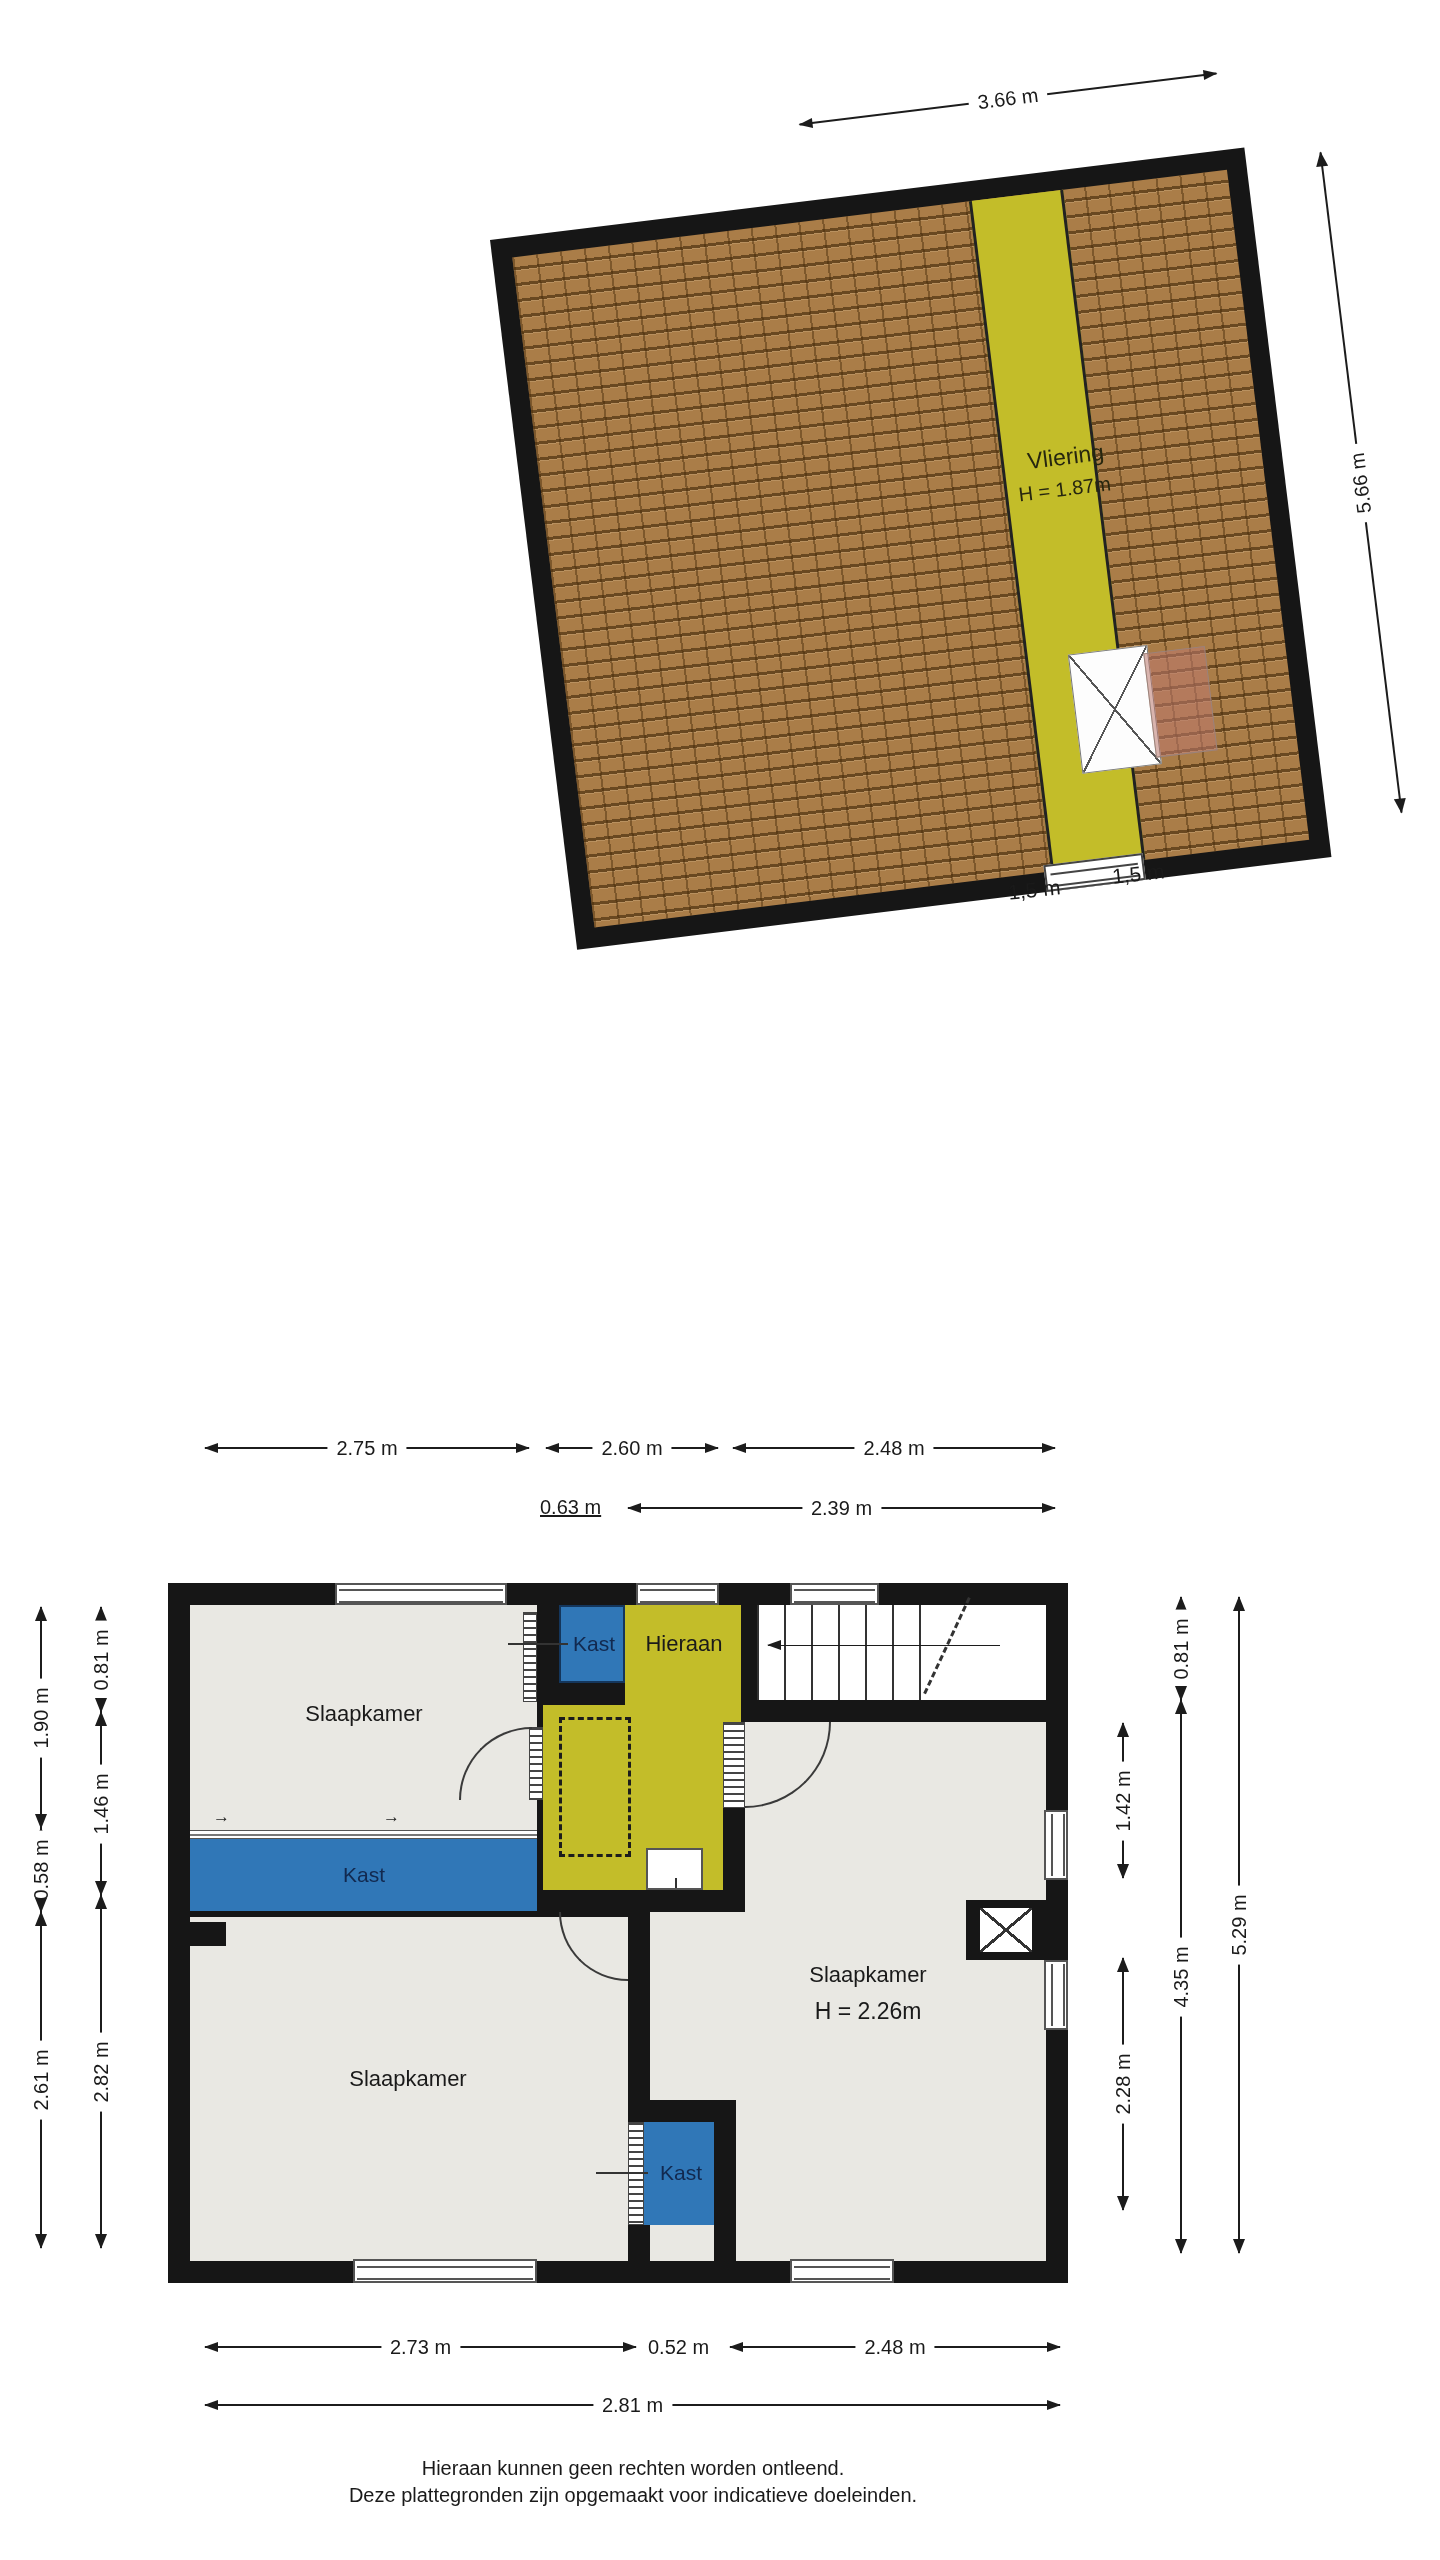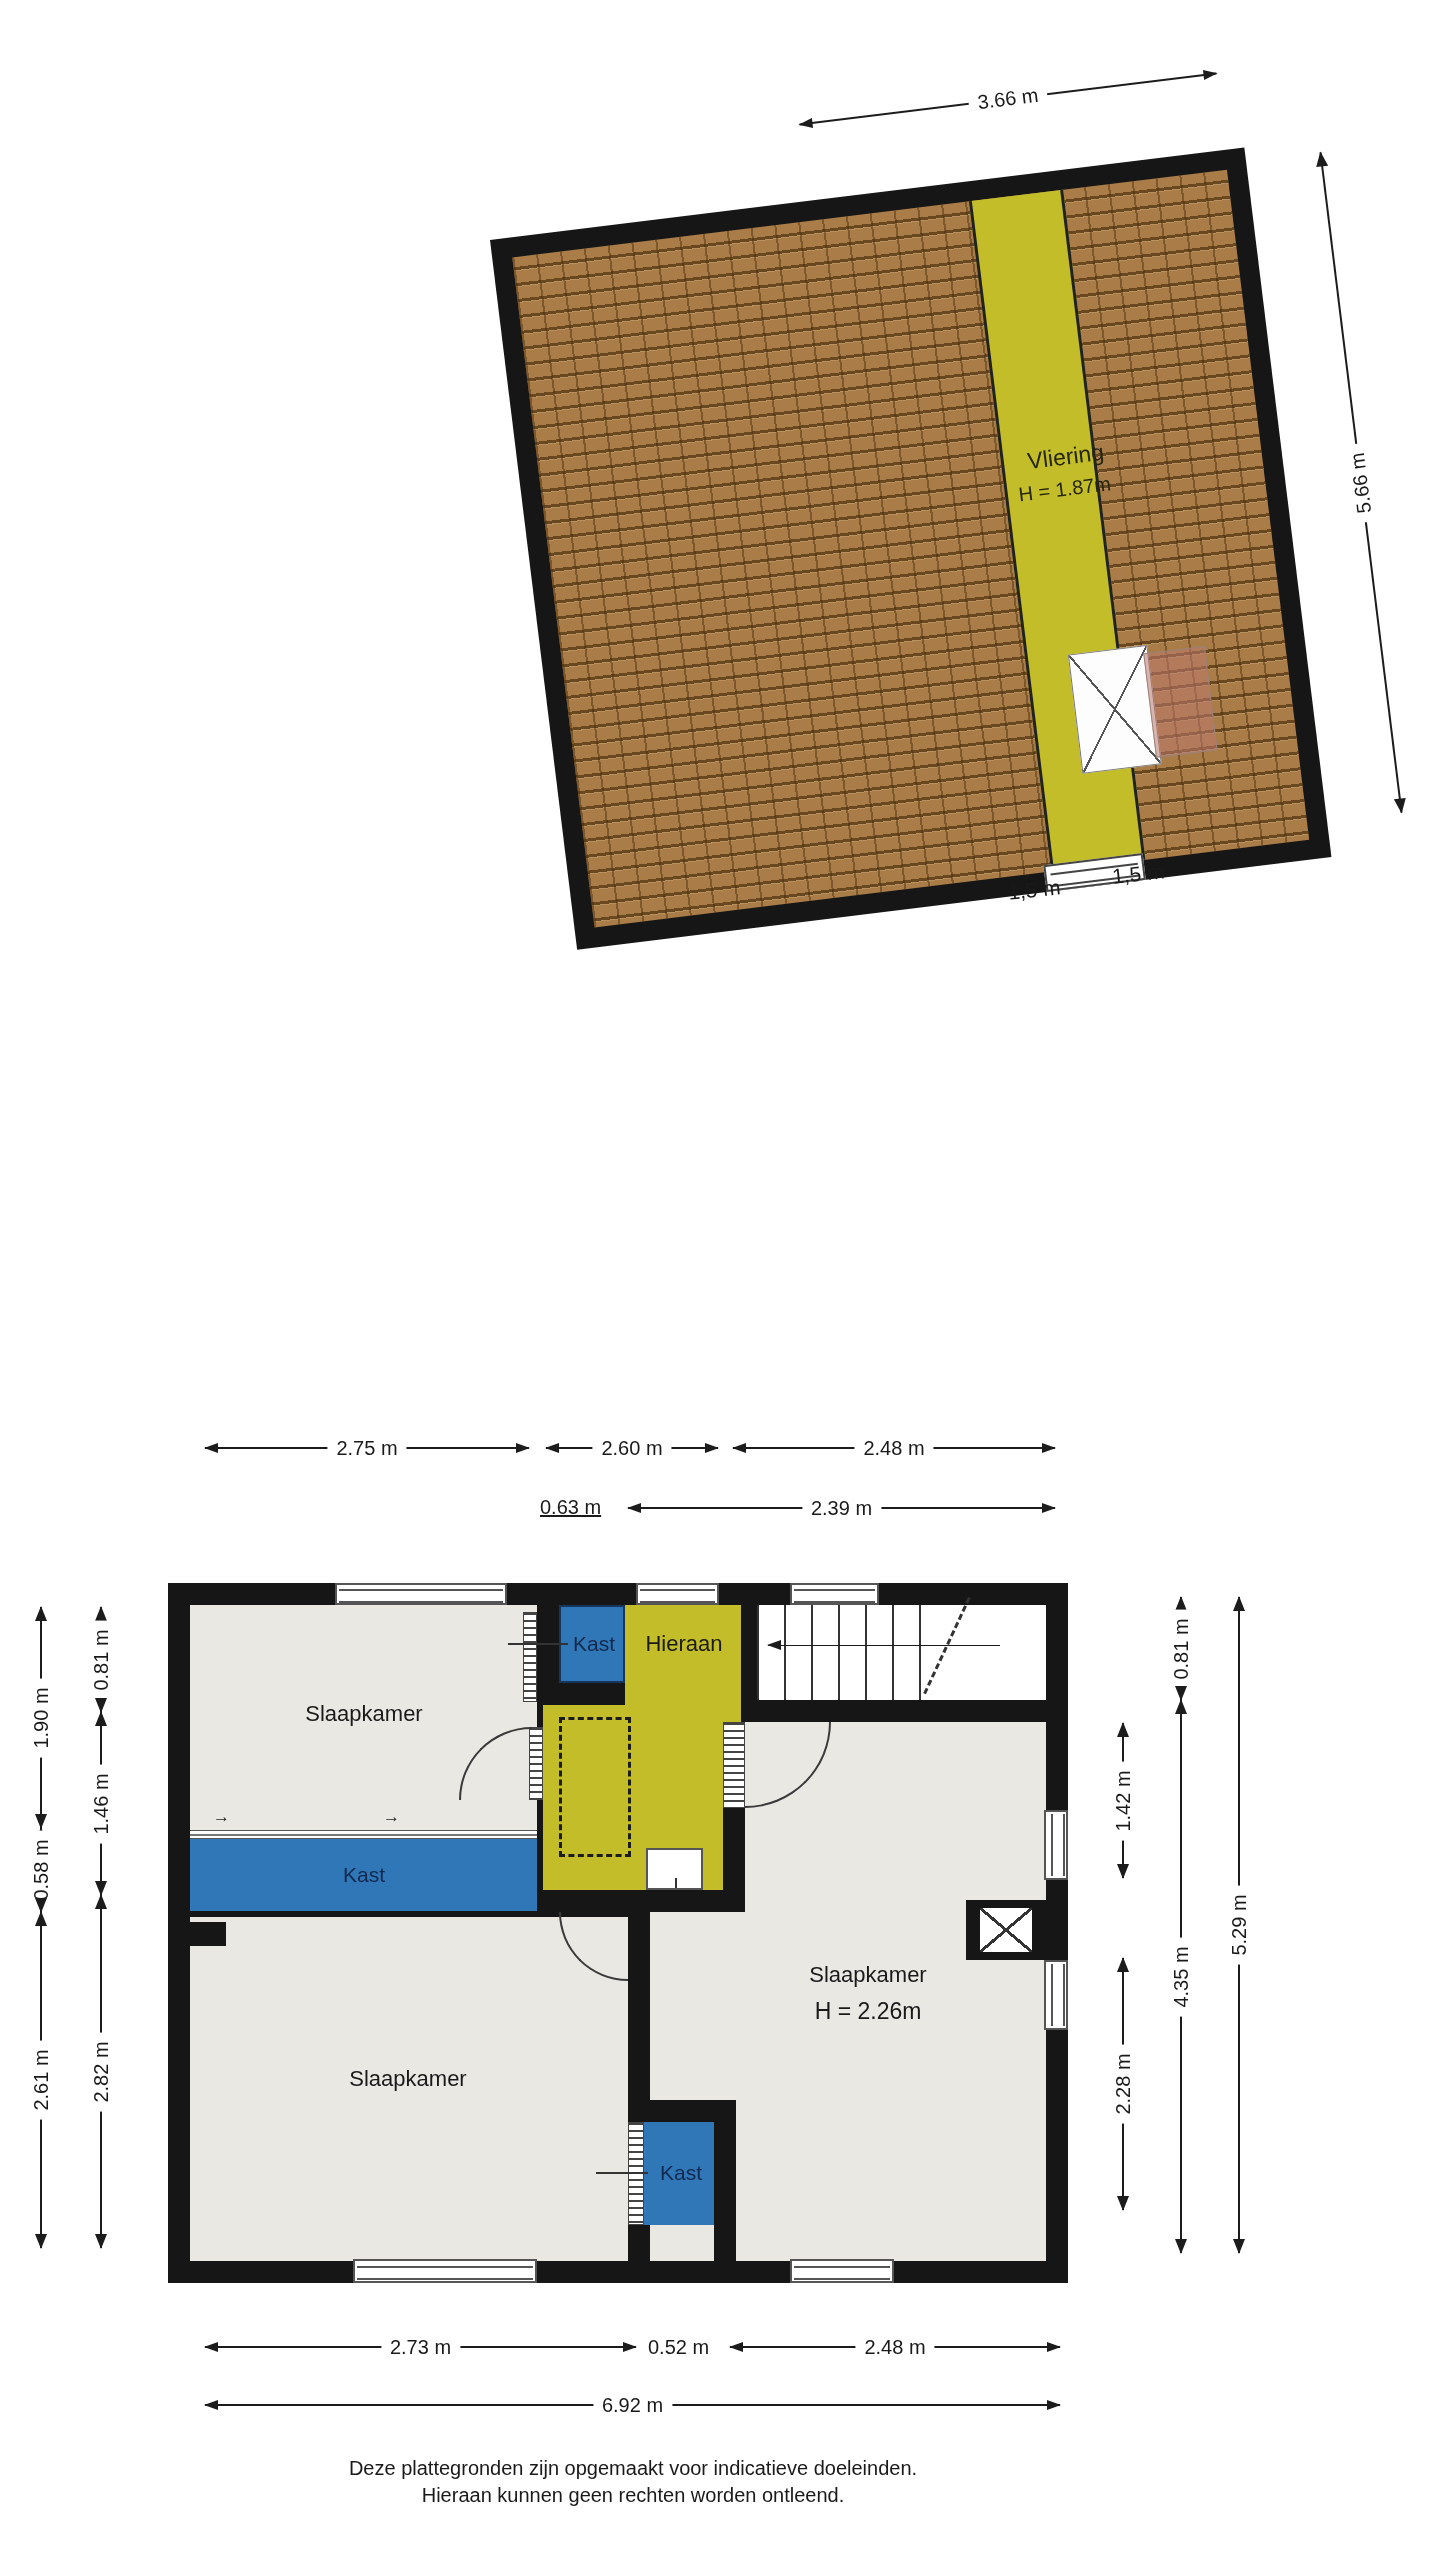--- a/index.html
+++ b/index.html
@@ -239,20 +239,20 @@
     </div>
 
   <div class="dh" style="left:205px; top:2346px; width:431px;">
     <span>2.73 m</span>
     </div>
   <div class="dimtext" style="left:648px; top:2336px;">0.52 m</div>
   <div class="dh" style="left:730px; top:2346px; width:330px;">
     <span>2.48 m</span>
     </div>
   <div class="dh" style="left:205px; top:2404px; width:855px;">
-    <span>6.92 m</span>
+    <span>2.81 m</span>
     </div>
 </div>
 
 <div class="footer" style="top:2455px;">
+  <div>Hieraan kunnen geen rechten worden ontleend.</div>
   <div>Deze plattegronden zijn opgemaakt voor indicatieve doeleinden.</div>
-  <div>Hieraan kunnen geen rechten worden ontleend.</div>
 </div>
 
 </body></html>

